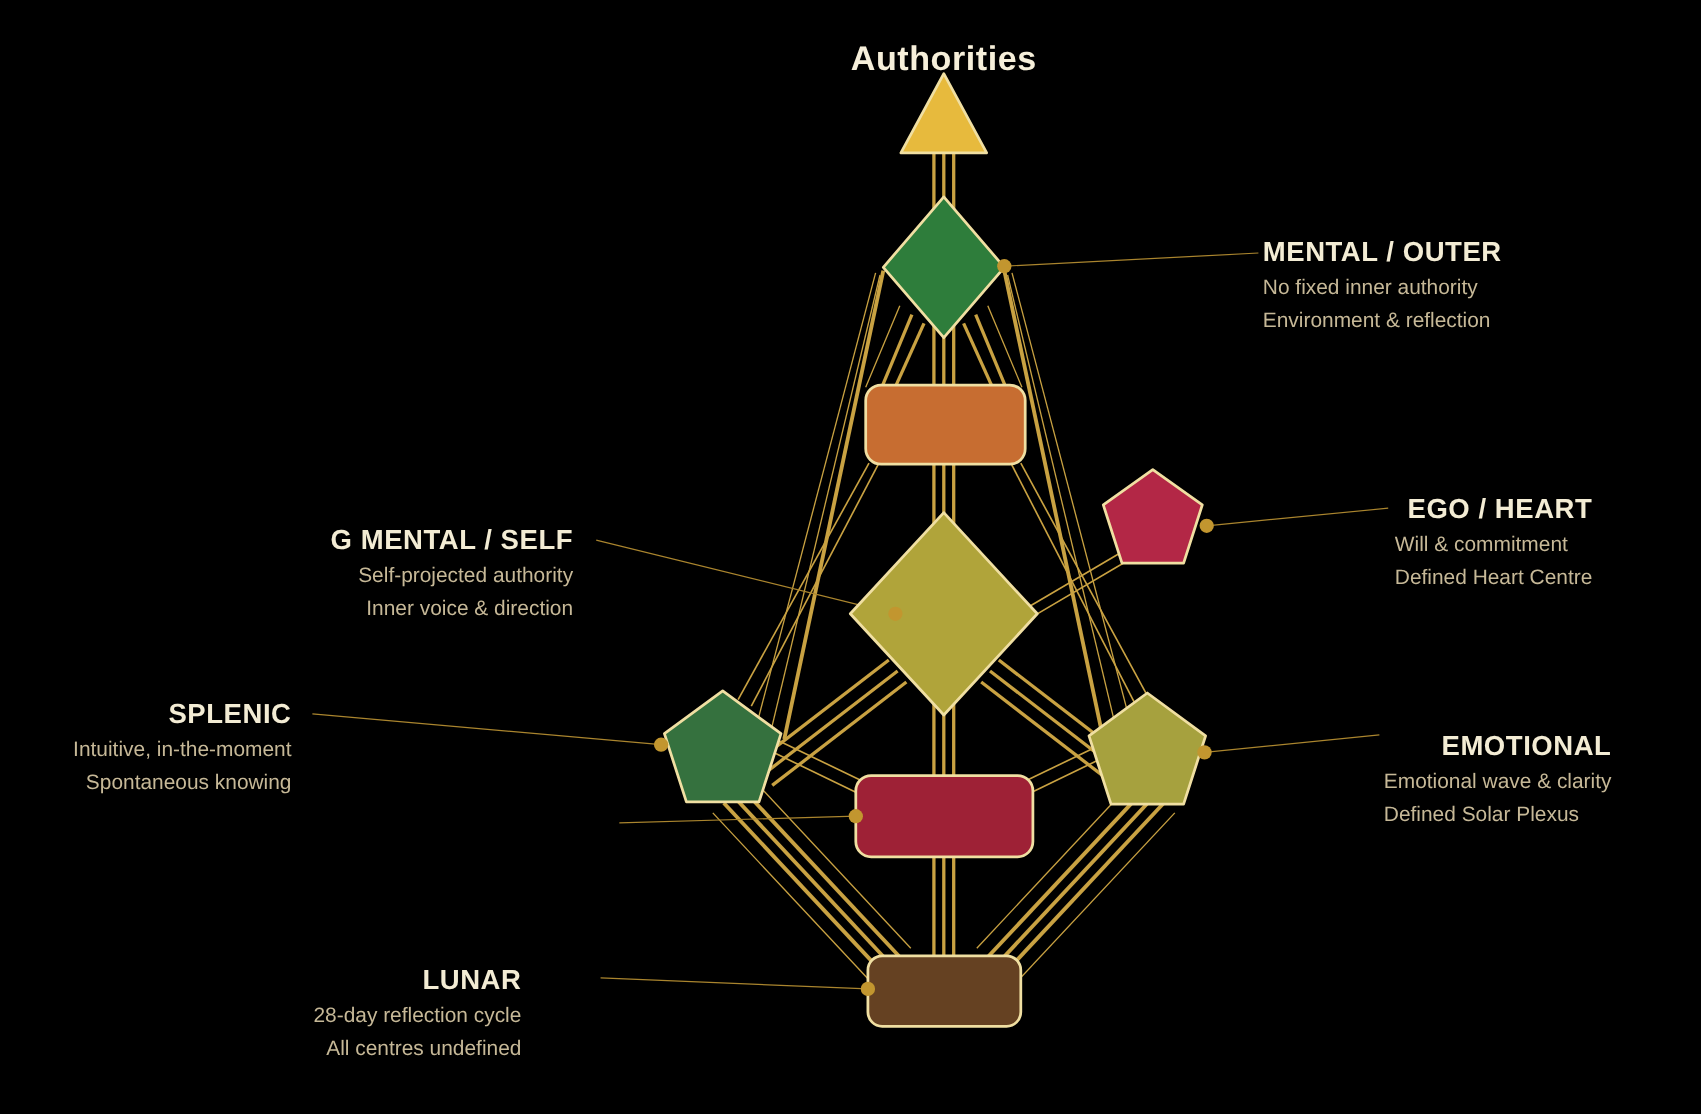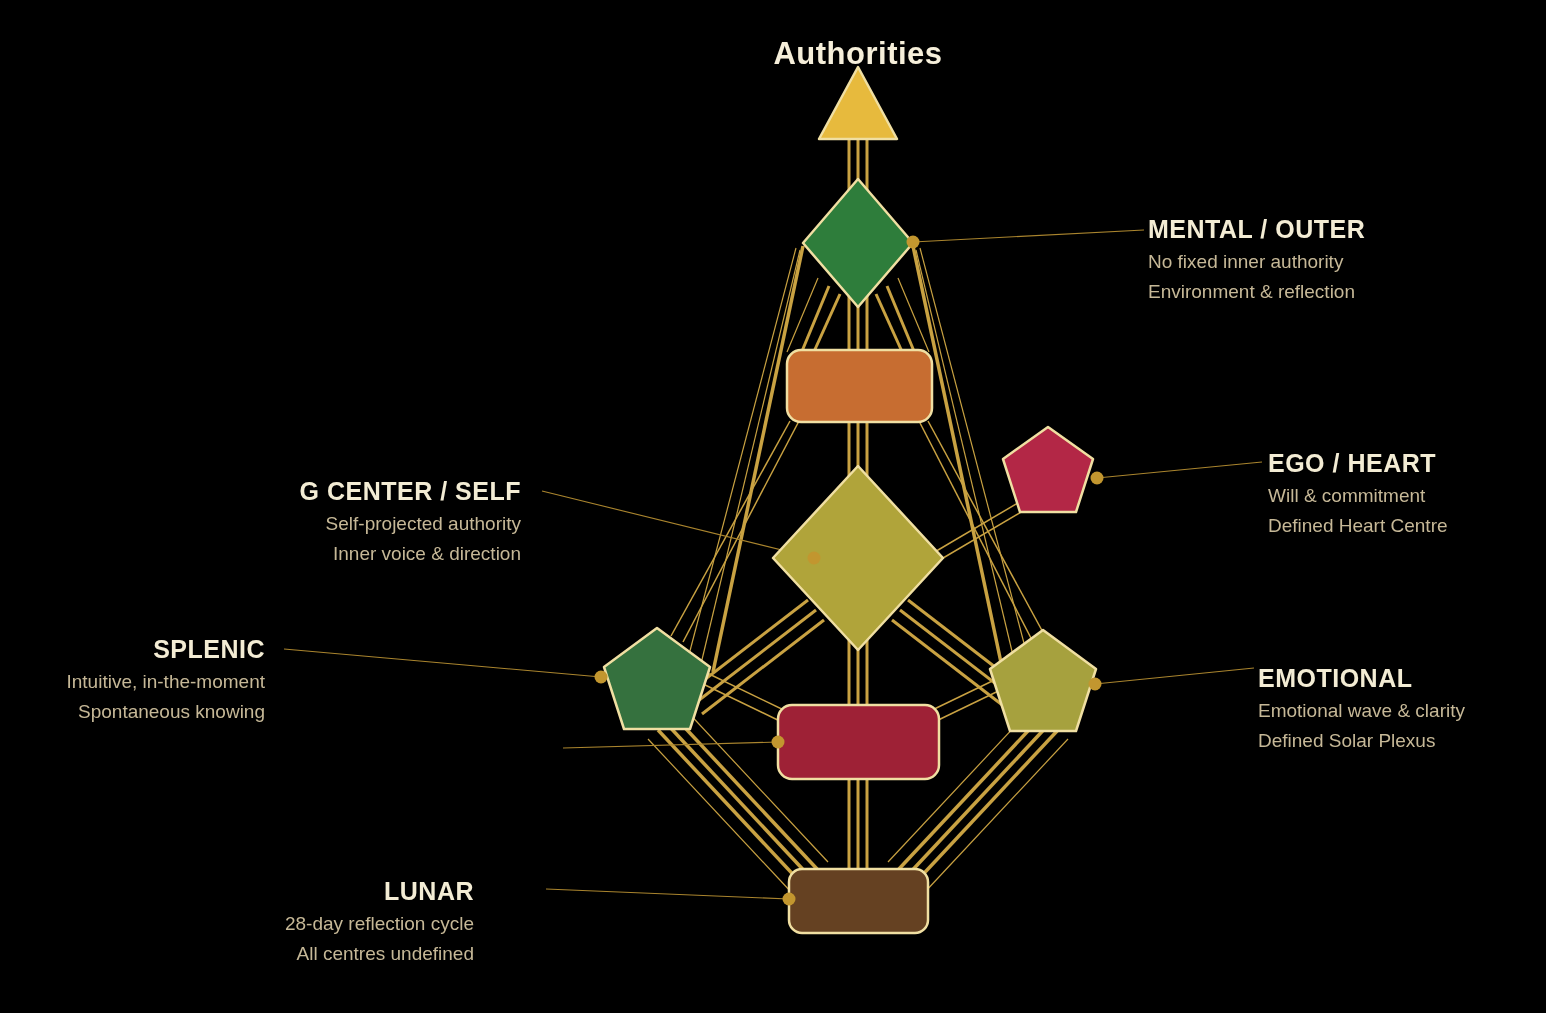--- a/index.html
+++ b/index.html
@@ -19,21 +19,21 @@
   .t35{stroke-width:3.5px;}
   .d2{stroke-width:1.5px;}
   .tn{stroke-width:1.2px;}
   .leader{stroke:var(--c-leader,#aa852e);stroke-width:1.1px;fill:none;}
   .dot{fill:var(--c-dot,#c2962f);stroke:none;}
   .shape{stroke:var(--c-border,#f0dfa2);stroke-width:2.5px;stroke-linejoin:round;}
   .label{position:absolute;}
   .label.right{text-align:right;}
   .label .lt{
     font-size:25px;font-weight:bold;letter-spacing:.5px;line-height:29px;
-    color:var(--c-label_title,#f3ecd4);white-space:nowrap;
+    color:var(--c-label_title,#f3ecd4);white-space:nowrap;text-align:right;
   }
   .label .ls{
     font-size:19px;line-height:25px;margin-top:5px;
     color:var(--c-label_sub,#c6b897);white-space:nowrap;
   }
 </style>
 </head>
 <body>
 
 <div class="stage">
@@ -180,21 +180,21 @@
     <div class="ls">Environment &amp; reflection</div>
   </div>
 
   <div class="label" style="left:1268px;top:449px">
     <div class="lt">EGO / HEART</div>
     <div class="ls">Will &amp; commitment</div>
     <div class="ls">Defined Heart Centre</div>
   </div>
 
   <div class="label right" style="right:1009px;top:477px">
-    <div class="lt">G CENTER / SELF</div>
+    <div class="lt">G MENTAL / SELF</div>
     <div class="ls">Self-projected authority</div>
     <div class="ls">Inner voice &amp; direction</div>
   </div>
 
   <div class="label right" style="right:1265px;top:635px">
     <div class="lt">SPLENIC</div>
     <div class="ls">Intuitive, in-the-moment</div>
     <div class="ls">Spontaneous knowing</div>
   </div>
 

